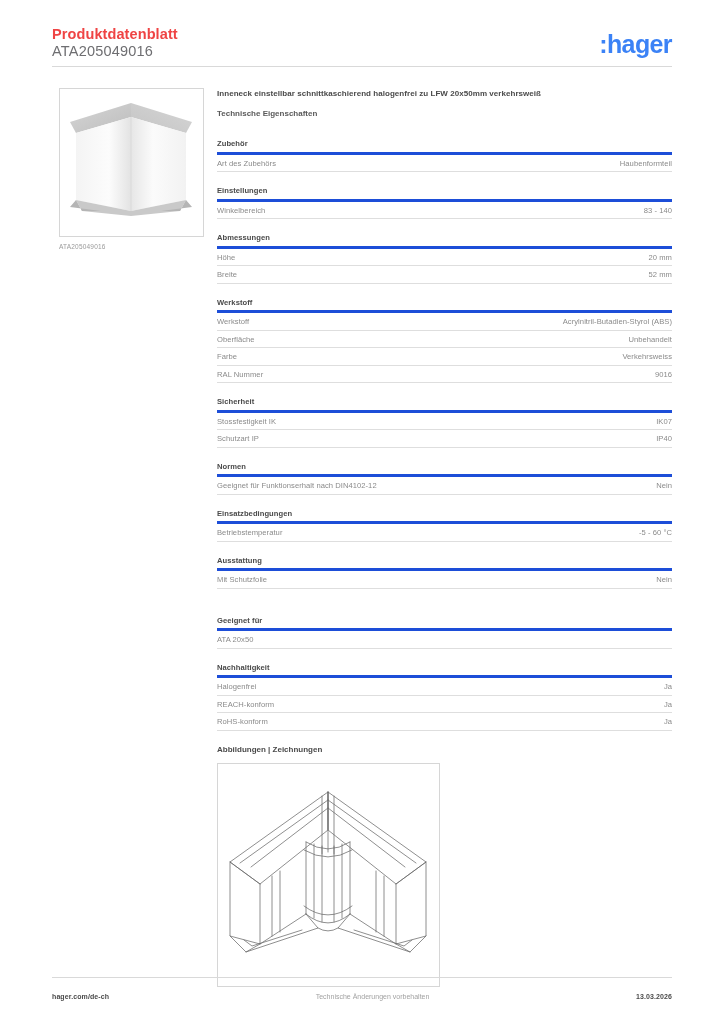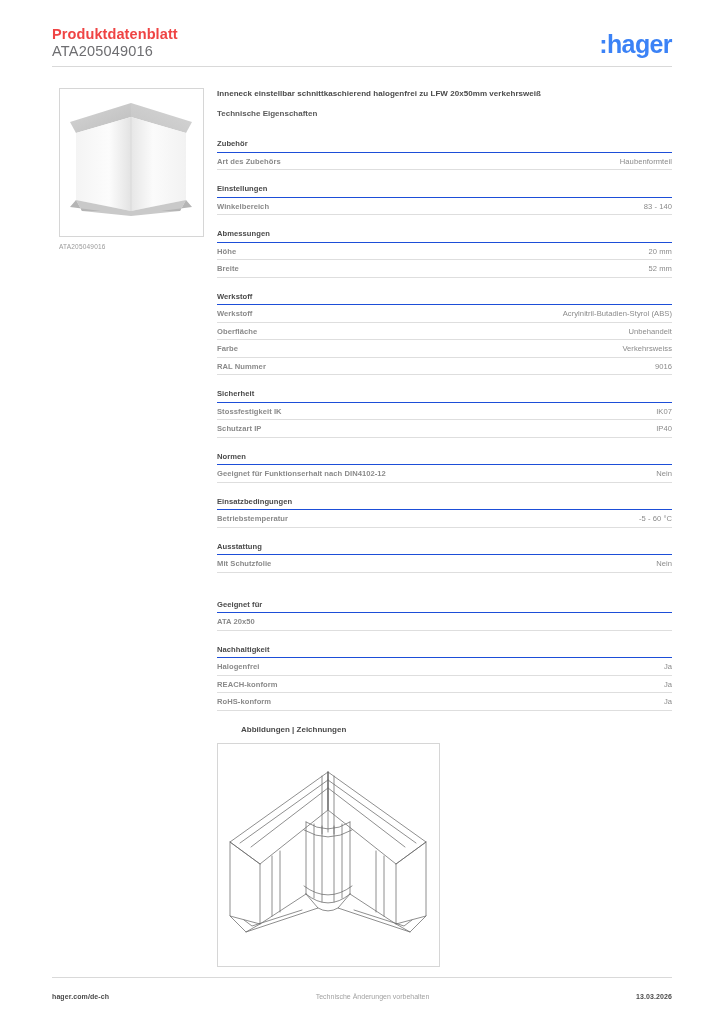--- a/index.html
+++ b/index.html
@@ -108,44 +108,43 @@
 
   
   .group { margin-bottom: 14px; }
   .group.gap-large { margin-bottom: 27px; }
 
   .group-head {
     font-size: 7.6px;
     font-weight: bold;
     color: #4a4a4a;
     padding-bottom: 3.5px;
-    border-bottom: 1px solid #1d4ed8;
+    border-bottom: 3px solid #1d4ed8;
     letter-spacing: 0.05px;
   }
   .spec-row {
     display: flex;
     justify-content: space-between;
     align-items: baseline;
     font-size: 7.6px;
     color: #8a8a8a;
     padding: 4px 0 3.5px 0;
     border-bottom: 1px solid #dedede;
     letter-spacing: 0.05px;
   }
-  .spec-label { text-align: left; font-weight: bold; }
+  .spec-label { text-align: left; }
   .spec-value { text-align: right; white-space: nowrap; padding-left: 12px; }
 
   
   .drawings-title {
     font-size: 8px;
     font-weight: bold;
     color: #4a4a4a;
     margin-top: 14px;
     margin-bottom: 9px;
-    margin-left: 24px;
   }
   .drawing-box {
     width: 221px;
     height: 222px;
     border: 1px solid #d6d6d6;
     background: #fff;
     overflow: hidden;
   }
 
   

